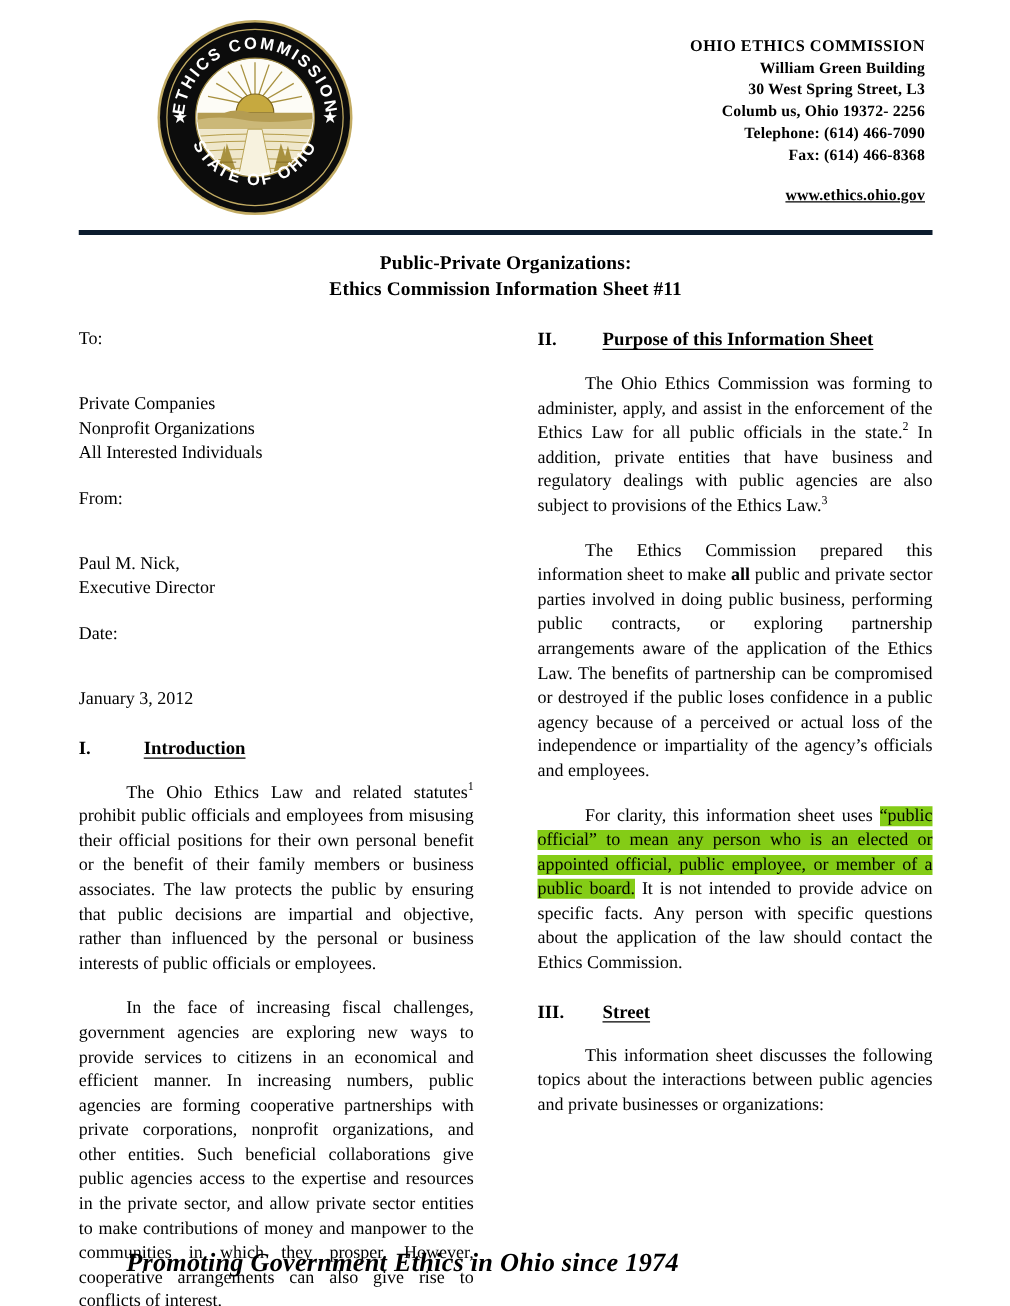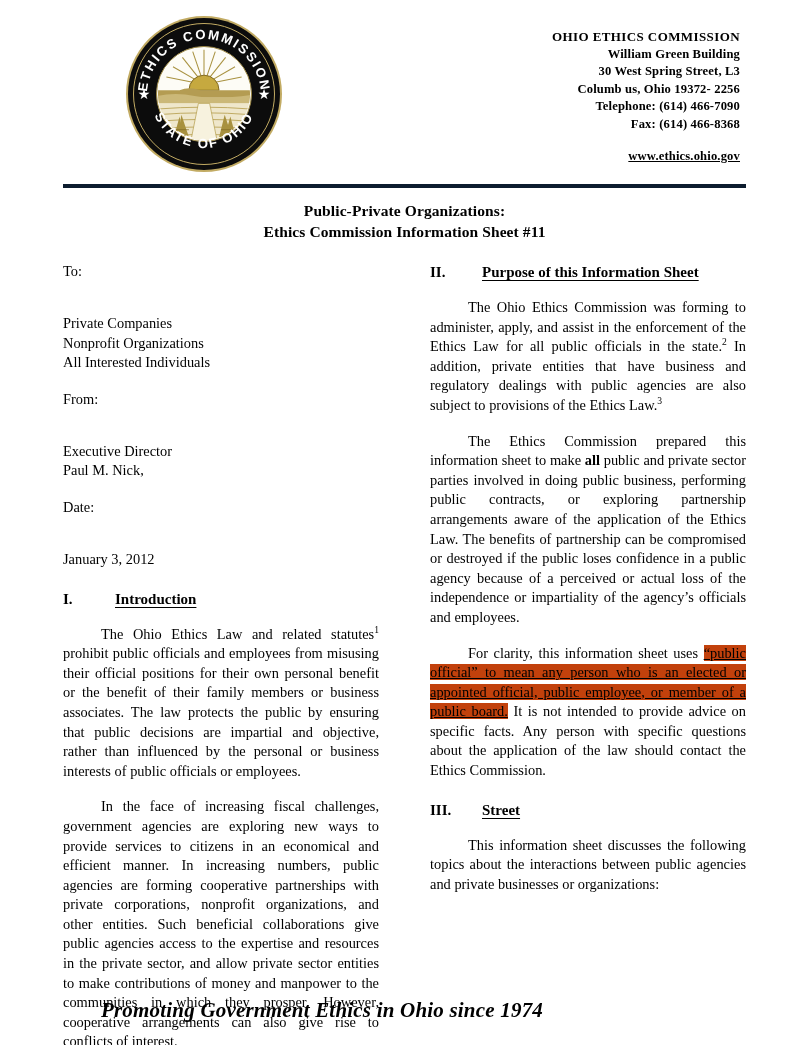--- a/index.html
+++ b/index.html
@@ -186,25 +186,24 @@
   }
   p.body:last-child { margin-bottom: 0; }
 
   sup {
     font-size: 9.6px;
     line-height: 0;
     vertical-align: super;
   }
   b.strong { font-weight: bold; }
   mark.hl {
-    background-color: #c2410c;
+    background-color: #84cc16;
     color: #000000;
     padding: 0;
     box-decoration-break: clone;
-    text-decoration: underline;
     -webkit-box-decoration-break: clone;
   }
 
   
   .footer {
     position: absolute;
     left: 0;
     top: 998px;
     width: 644px;
     text-align: center;
@@ -325,22 +324,22 @@
         <div class="meta-values">
           <div>Private Companies</div>
           <div>Nonprofit Organizations</div>
           <div>All Interested Individuals</div>
         </div>
       </div>
 
       <div class="meta-row">
         <div class="meta-label">From:</div>
         <div class="meta-values">
+          <div>Paul M. Nick,</div>
           <div>Executive Director</div>
-          <div>Paul M. Nick,</div>
         </div>
       </div>
 
       <div class="meta-row">
         <div class="meta-label">Date:</div>
         <div class="meta-values">
           <div>January 3, 2012</div>
         </div>
       </div>
 

